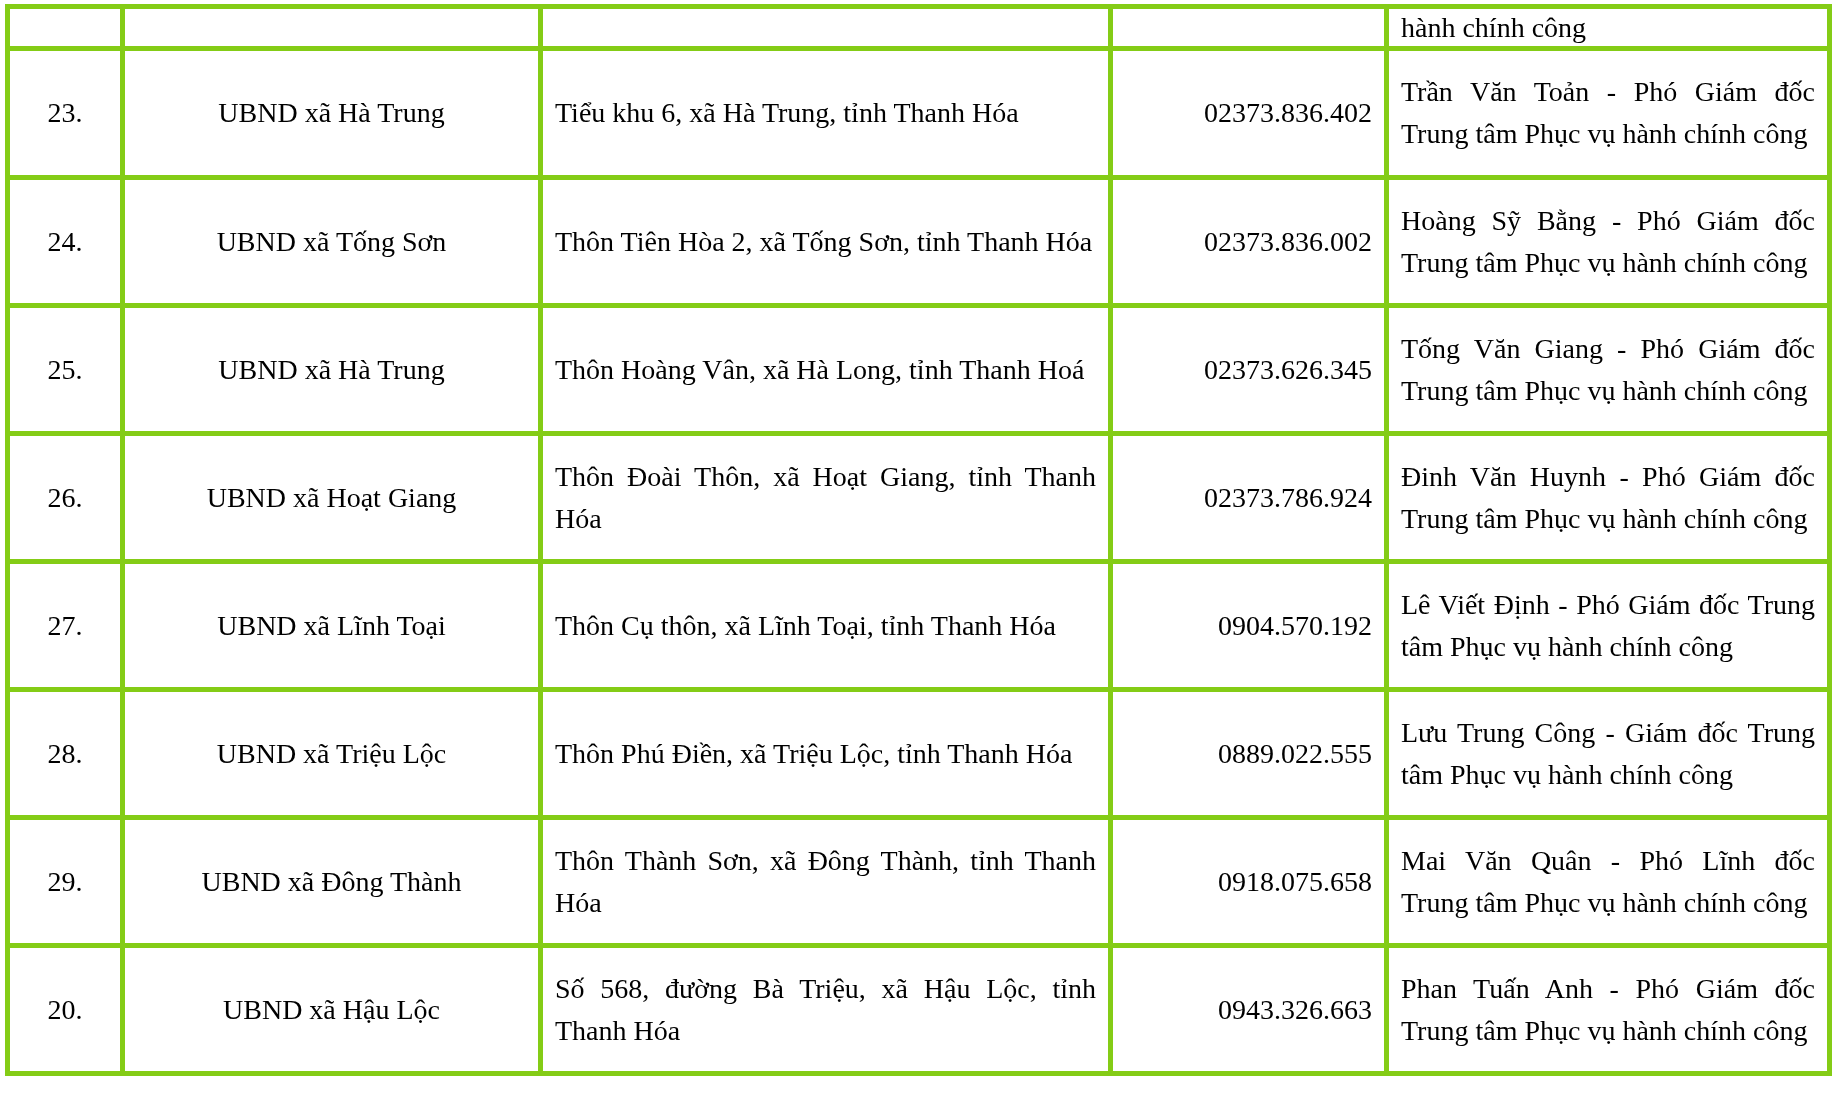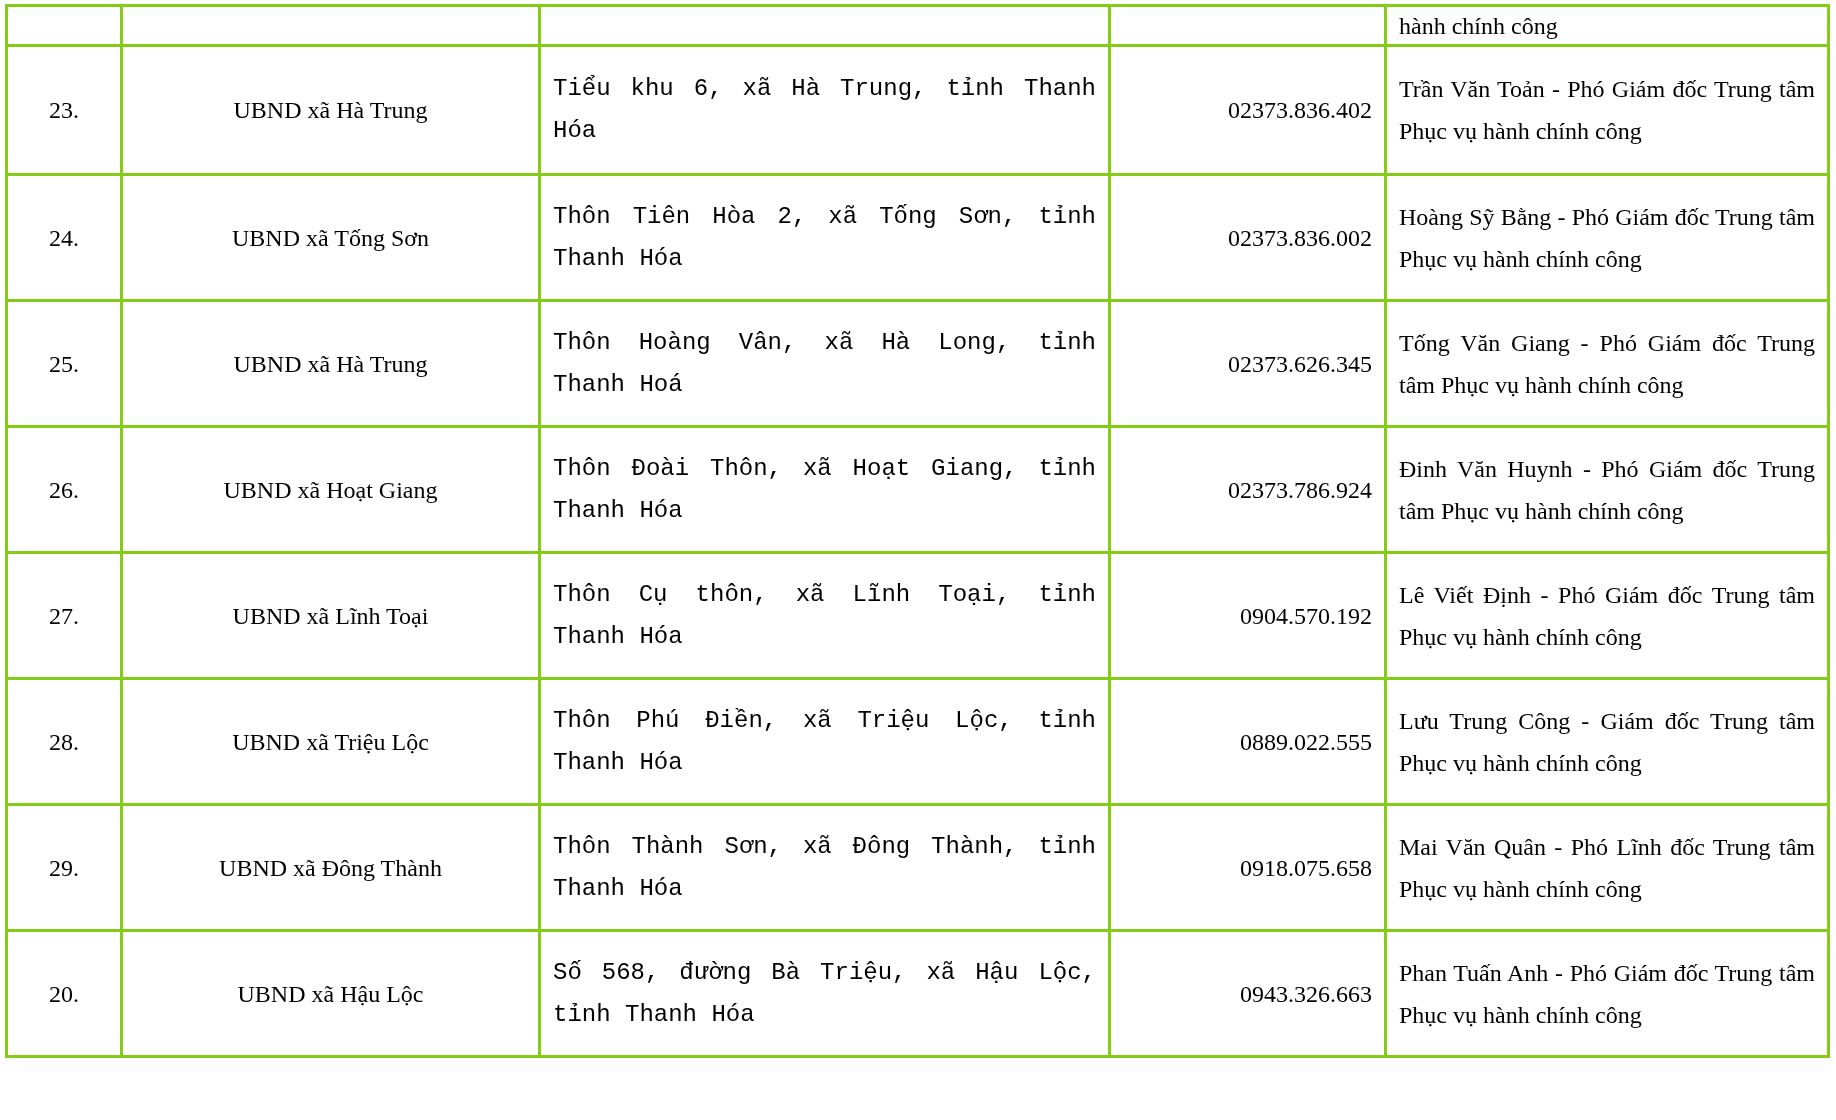--- a/index.html
+++ b/index.html
@@ -4,30 +4,30 @@
 <style>
   html, body { margin: 0; padding: 0; background: #ffffff; }
   body { width: 1836px; height: 1120px; position: relative; overflow: hidden;
          font-family: "Liberation Serif", "DejaVu Serif", serif; color: #000; }
   table.doc {
     position: absolute; left: 5px; top: 4px;
     border-collapse: collapse; table-layout: fixed;
     width: 1822px;
   }
   table.doc td {
-    border: 3px solid #84cc16;
-    font-size: 24px;
+    border: 5px solid #84cc16;
+    font-size: 28px;
     line-height: 42px;
     vertical-align: middle;
     padding: 0 12px;
     overflow: hidden;
   }
   td.c-no { text-align: center; padding-right: 6px; padding-left: 4px; }
   td.c-name { text-align: center; padding-left: 14px; }
-  td.c-addr { text-align: justify; padding-left: 14px; padding-right: 14px; font-family: Liberation Mono, monospace; }
+  td.c-addr { text-align: justify; padding-left: 14px; padding-right: 14px; }
   td.c-phone { text-align: right; }
   td.c-person { text-align: justify; padding-left: 11px; padding-right: 12px; line-height: 43px; }
   tr.r-head td { height: 37px; line-height: 36px; vertical-align: bottom; }
   tr.r td { height: 123px; }
 </style>
 </head>
 <body>
 
 <table class="doc">
   <colgroup>

